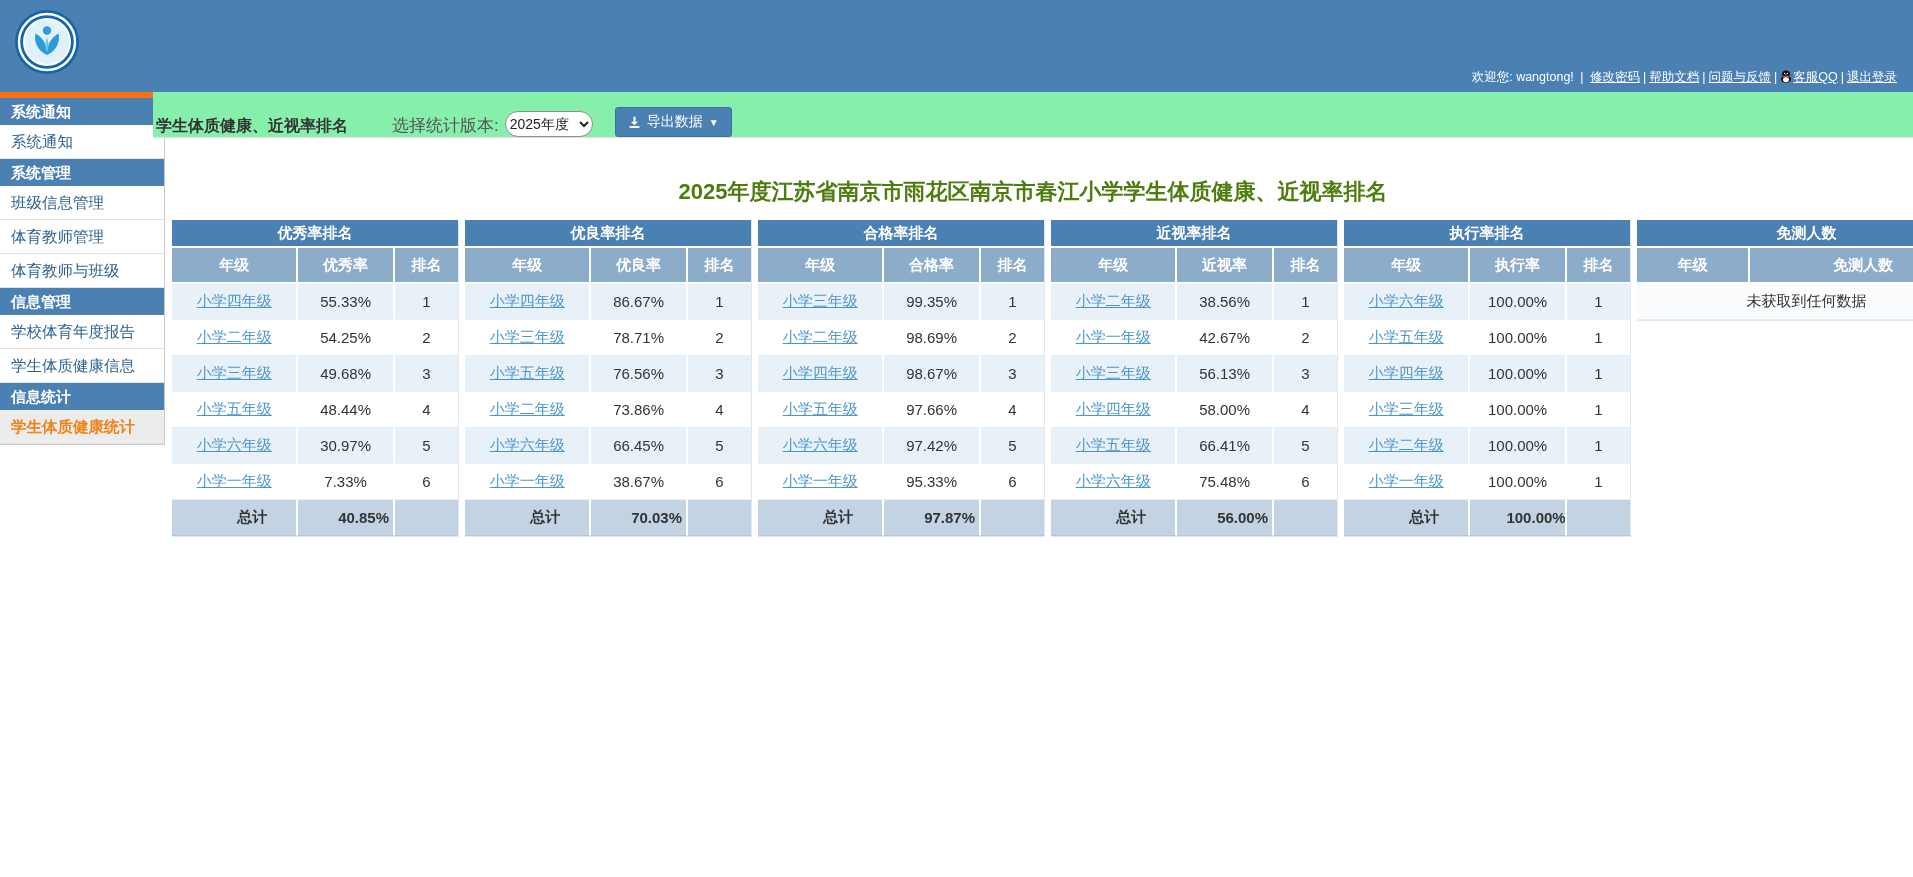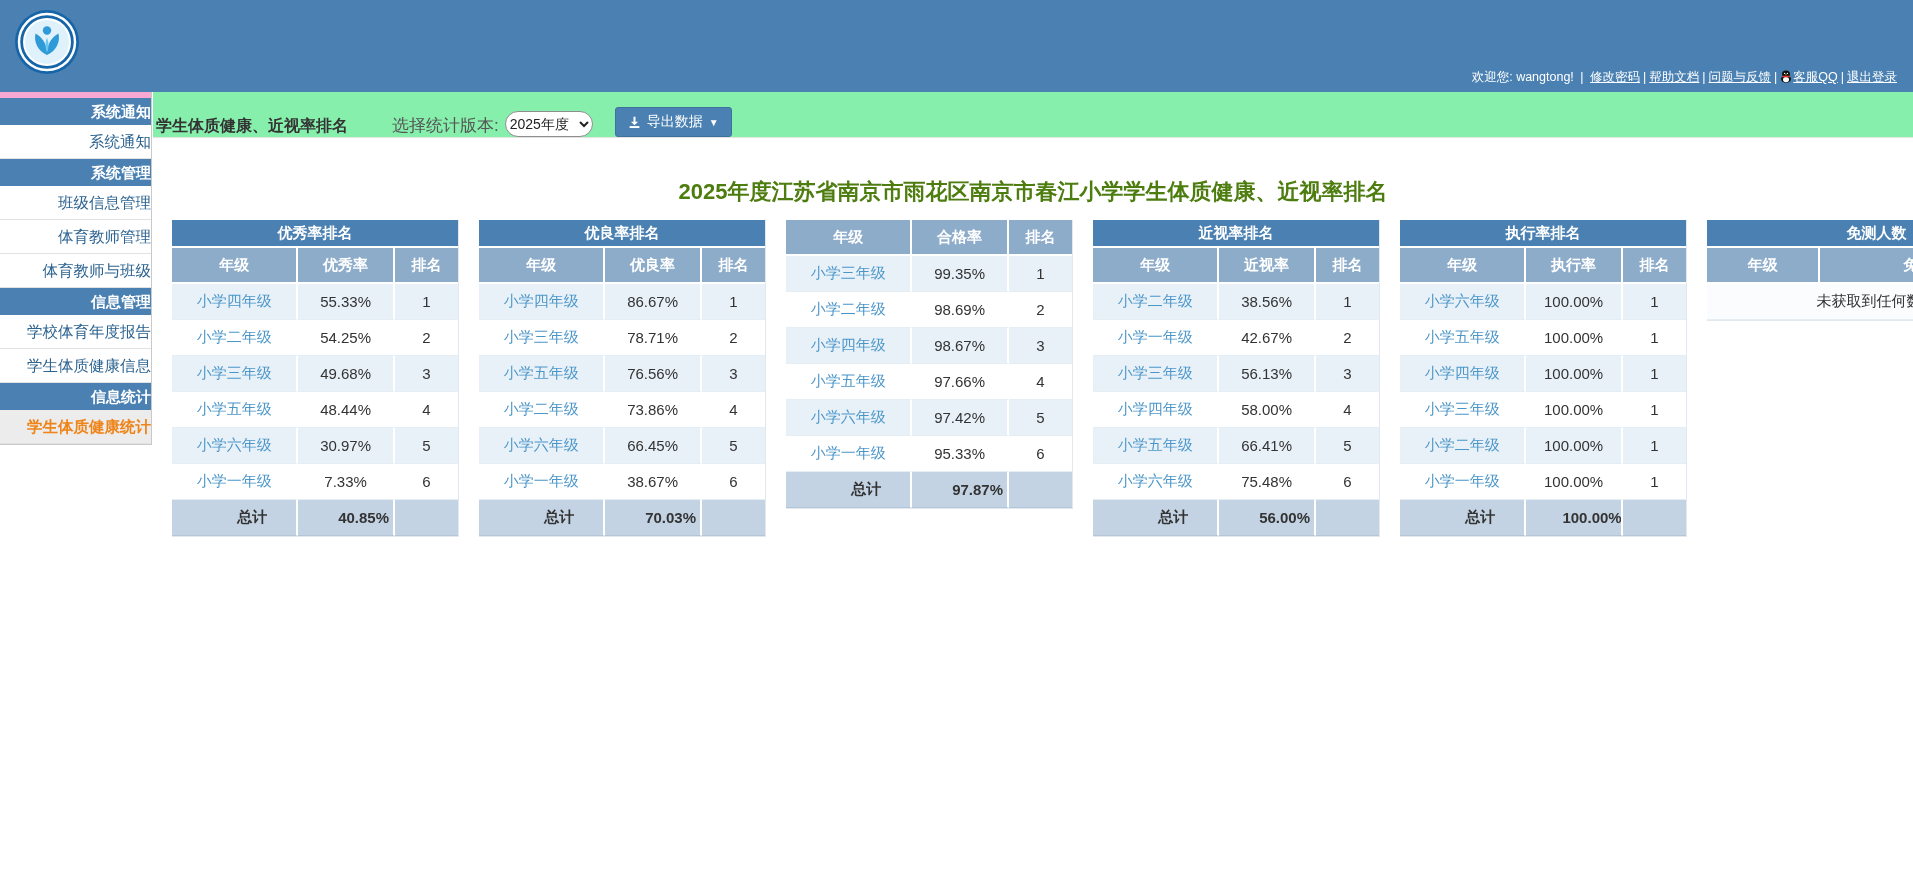--- a/index.html
+++ b/index.html
@@ -12,22 +12,22 @@
   .app-title { position:absolute; left:110px; top:24px; color:#fff; font-size:27px;
     font-weight:bold; letter-spacing:7px; text-shadow:1px 1px 1px rgba(0,0,0,.25);
     white-space:nowrap; }
   .user-bar { position:absolute; right:16px; bottom:6px; color:#fff; font-size:12.5px;
     white-space:nowrap; }
   .user-bar a { color:#fff; text-decoration:underline; cursor:pointer; }
   .user-bar .sep { margin:0 3px; }
   .qq-ico { display:inline-block; vertical-align:-2px; margin-right:1px; }
 
   
-  .sidebar { position:absolute; left:0; top:92px; width:152px; background:#f9a8d4;
-    border-right:1px solid #c9c9c9; border-bottom:1px solid #c9c9c9; padding-top:6px;text-align:right; }
+  .sidebar { position:absolute; left:0; top:92px; width:165px; background:#f97316;
+    border-right:1px solid #c9c9c9; border-bottom:1px solid #c9c9c9; padding-top:6px; }
   .side-section { height:27px; line-height:27px; background:#4a80b2; color:#fff;
     font-size:15px; font-weight:bold; padding-left:11px; }
   .side-item { height:34px; line-height:34px; padding-left:11px; font-size:15.5px;
     color:#2d6390; border-bottom:1px solid #e2e2e2; cursor:pointer; background:#fff;
     white-space:nowrap; }
   .side-item.active { background:#ececec; color:#ef8419; font-weight:bold; }
 
   
   .content { position:absolute; left:153px; top:92px; right:0; }
   .toolbar { height:46px; background:#86efac; border-bottom:1px solid #e3e3e3;
@@ -40,37 +40,37 @@
   .export-btn { margin-left:22px; height:30px; background:#4a80b2; color:#fff;
     border:1px solid #3f719e; border-radius:3px; font-size:14px; padding:0 12px;
     display:flex; align-items:center; gap:6px; cursor:pointer;
     font-family:"Liberation Sans","DejaVu Sans",sans-serif; }
   .export-btn .caret { font-size:10px; }
 
   .main-title { margin-top:39px; height:30px; line-height:30px; text-align:center;
     color:#4d7c0f; font-size:22px; font-weight:bold; }
 
   
-  .tables-row { display:flex; gap:20px; margin:13px 0 0 19px; align-items:flex-start; }
+  .tables-row { display:flex; gap:6px; margin:13px 0 0 19px; align-items:flex-start; }
   table.rank-table { border-collapse:separate; border-spacing:0; table-layout:fixed;
     flex:0 0 auto; border-right:1px solid #e1e8ef; border-bottom:1px solid #e1e8ef; }
   .rank-table th, .rank-table td { text-align:center; font-size:15px; overflow:hidden;
     white-space:nowrap; }
   .rank-table th.t-title { height:28px; background:#4a80b2; color:#fff; font-weight:bold;
     border-bottom:2px solid #fff; }
   .rank-table th.t-col { height:36px; background:#8dacca; color:#fff; font-weight:bold;
     border-right:2px solid #fff; border-bottom:2px solid #fff; }
   .rank-table th.t-col:last-child { border-right:none; }
   .rank-table td { height:36px; color:#333; background:#fff;
     border-right:2px solid #fff; border-bottom:1px solid #e6edf3; }
   .rank-table td:last-child { border-right:none; }
   .rank-table tr.alt td { background:#e9f1f8; }
   .rank-table tr.total td { background:#c3d3e3; font-weight:bold;
     border-bottom:1px solid #b4c6d8;padding-left:36px; }
-  .rank-table a.grade-link { color:#4b96c9; cursor:pointer; }
+  .rank-table a.grade-link { color:#4b96c9; text-decoration:underline; cursor:pointer; }
   .rank-table td.empty-cell { background:#fbfcfe; color:#333; }
 </style>
 </head>
 <body>
 
 <div class="app-header">
   <div class="logo-wrap">
     <svg width="66" height="66" viewBox="0 0 66 66">
       <circle cx="33" cy="33" r="32" fill="#1565a8"></circle>
       <circle cx="33" cy="33" r="28" fill="none" stroke="#ffffff" stroke-width="2.5"></circle>
@@ -240,20 +240,23 @@
         </tbody>
       </table>
       <table class="rank-table" style="width: 287px;">
         <colgroup>
           <col style="width: 126px;">
           <col style="width: 96px;">
           <col style="width: 63px;">
         </colgroup>
         <thead>
           <tr>
+            <th class="t-title" colspan="3">合格率排名</th>
+          </tr>
+          <tr>
             <th class="t-col">年级</th>
             <th class="t-col">合格率</th>
             <th class="t-col">排名</th>
           </tr>
         </thead>
         <tbody>
           <tr class="alt">
             <td><a class="grade-link">小学三年级</a></td>
             <td>99.35%</td>
             <td>1</td>

